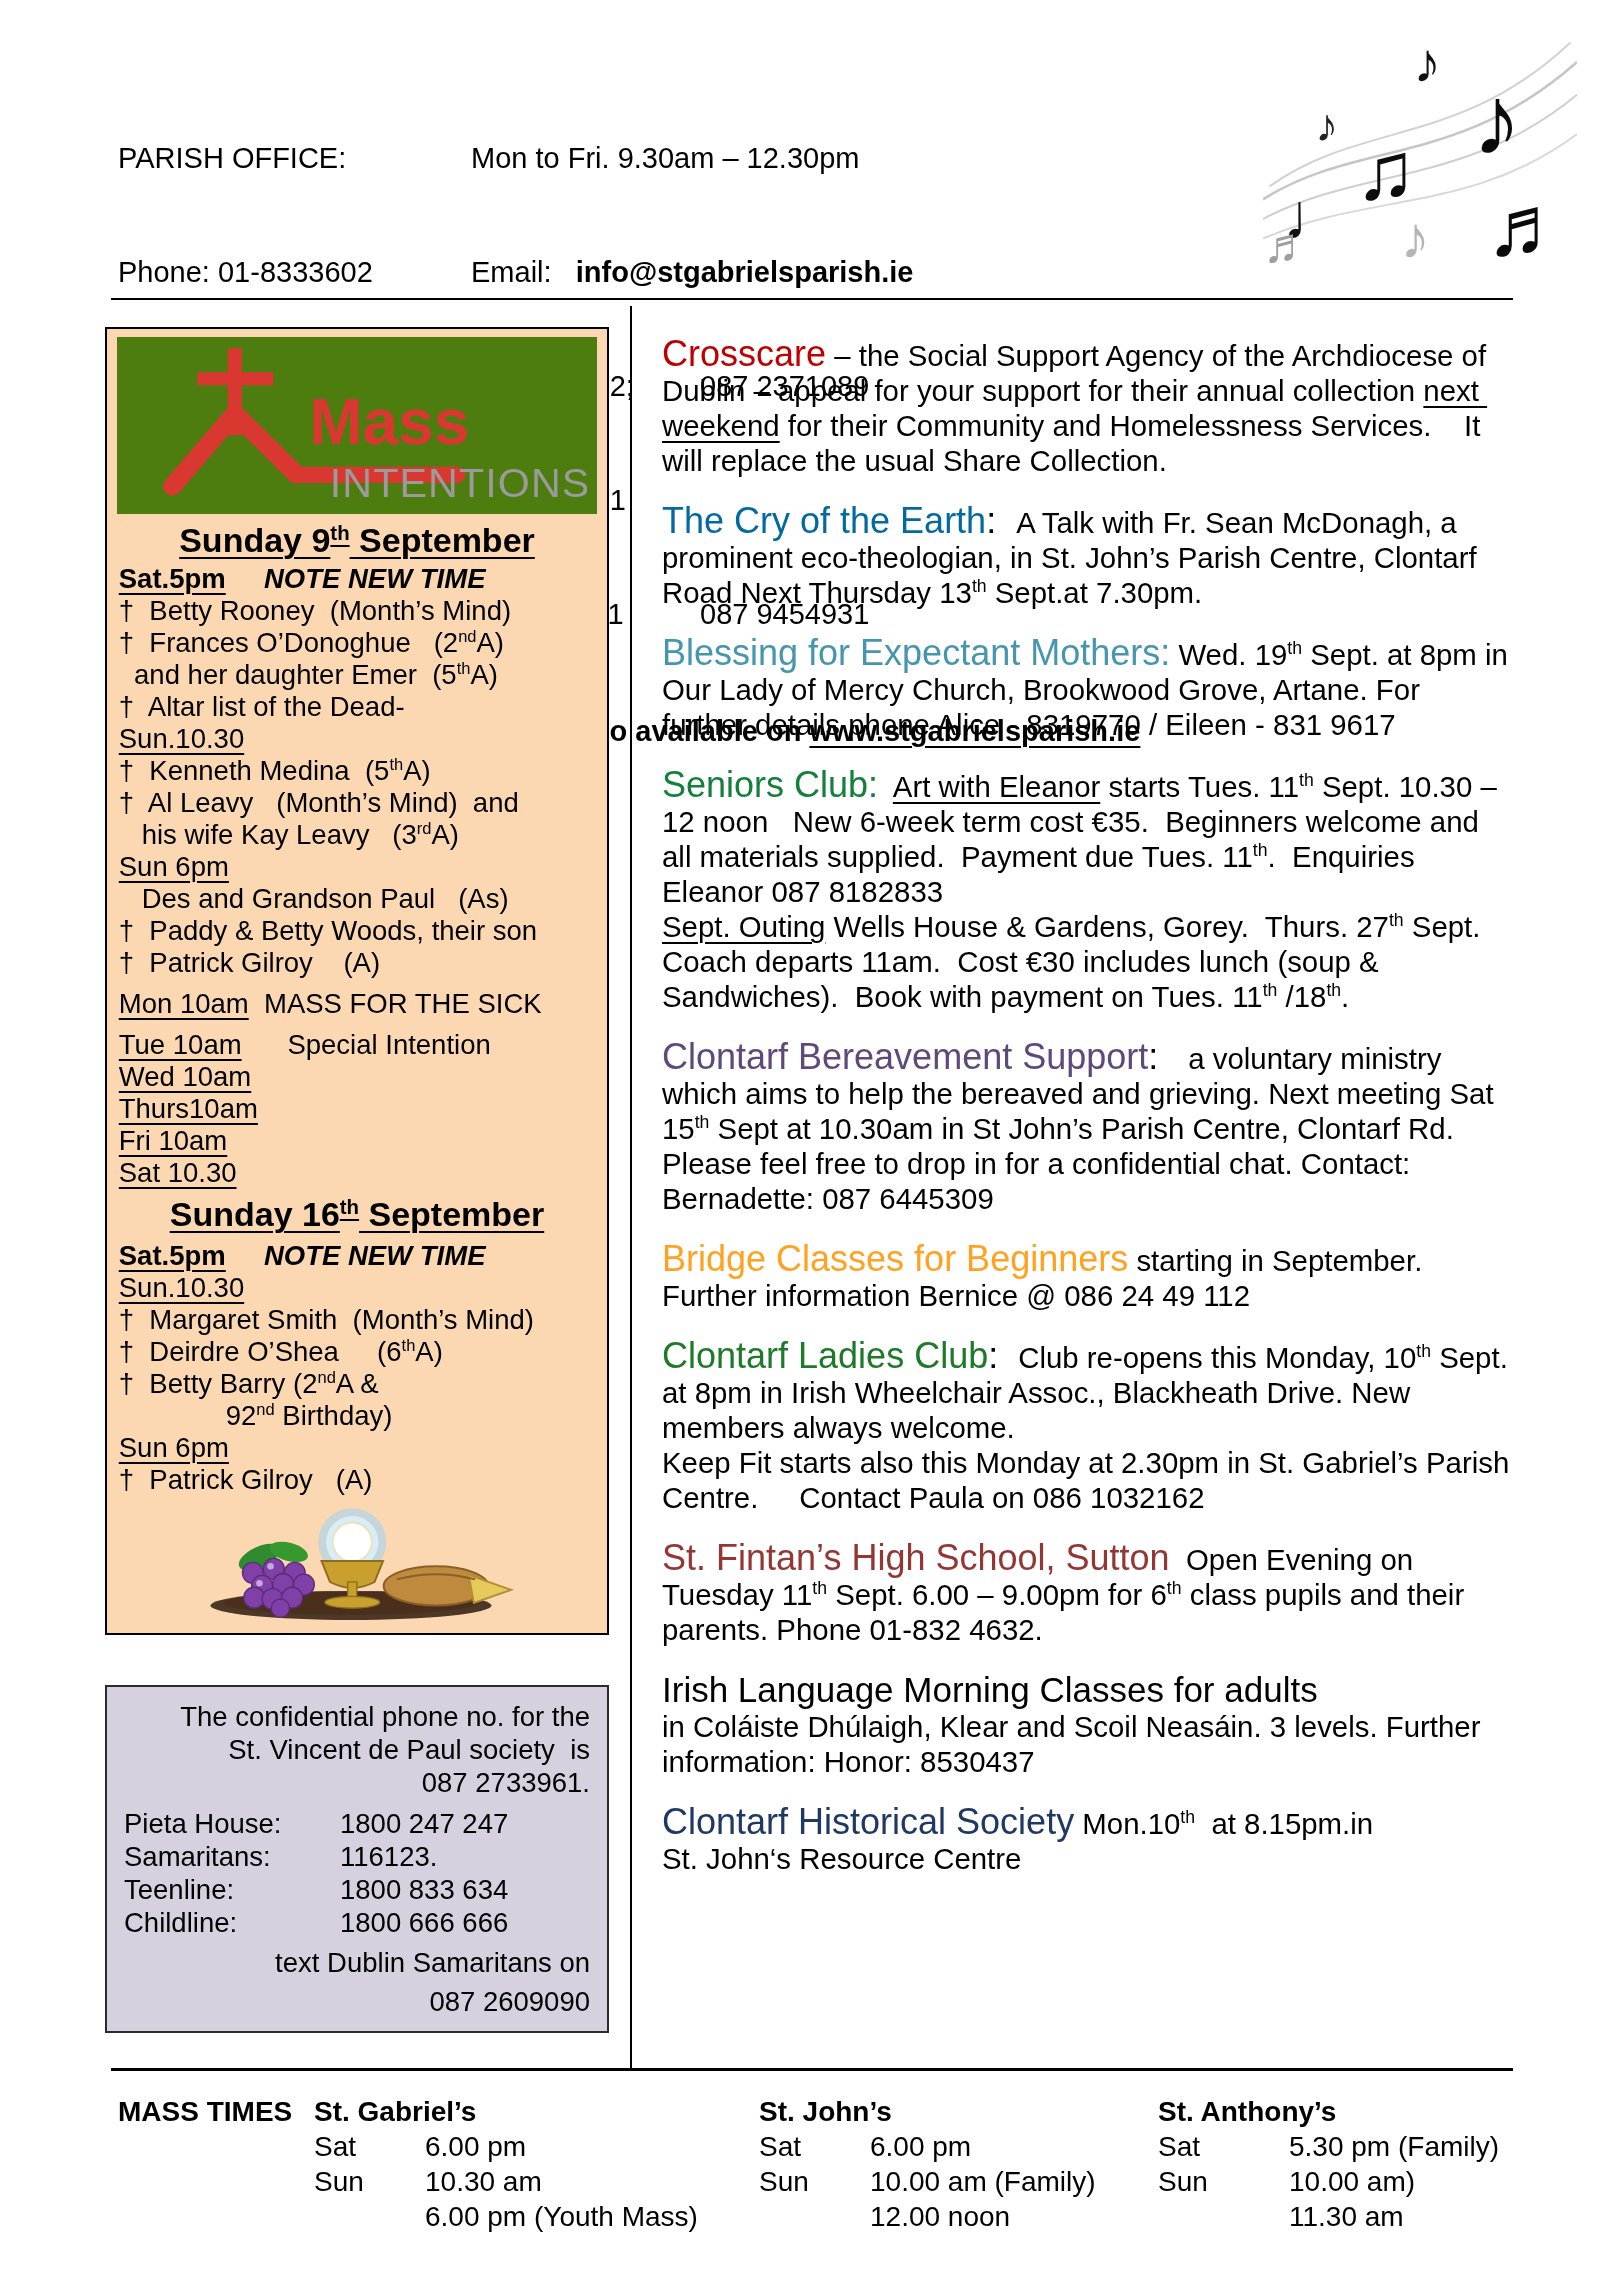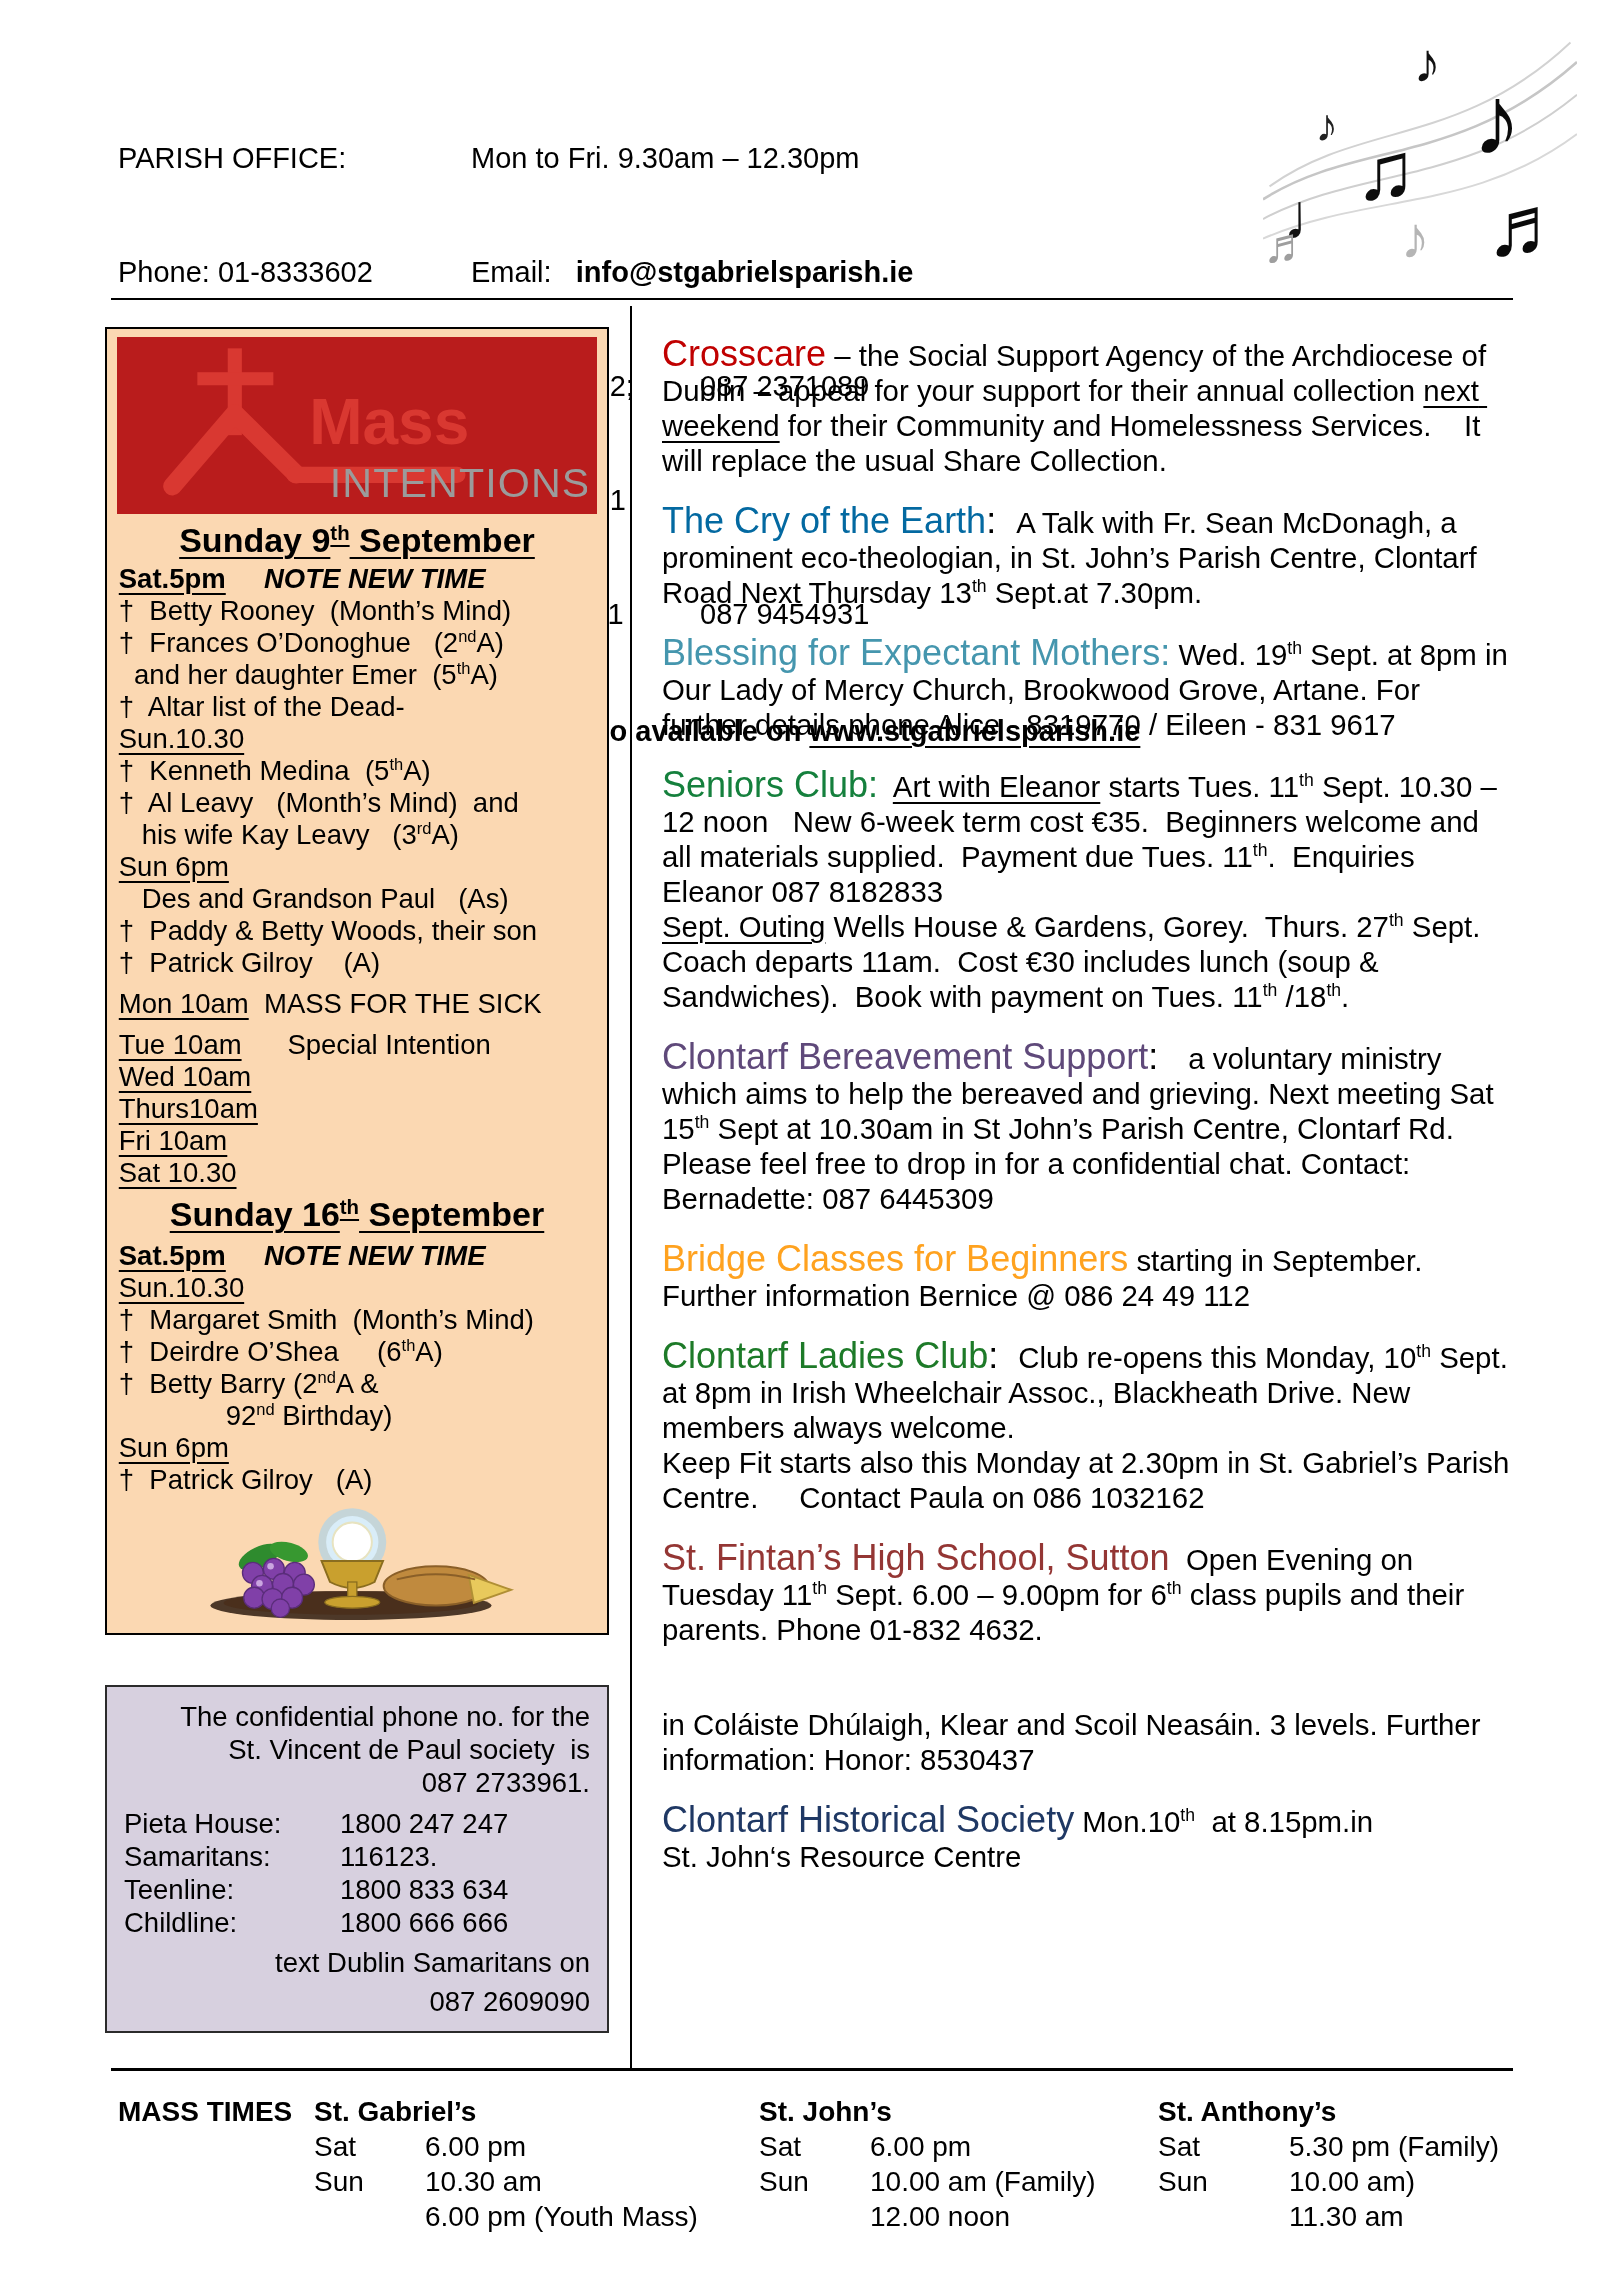--- a/index.html
+++ b/index.html
@@ -17,21 +17,21 @@
   .hdr-note .link{text-decoration:underline;text-underline-offset:5.2px;text-decoration-thickness:2px;}
   .music{position:absolute;left:1263px;top:2.6px;width:314px;height:262px;}
 
   .rule-top{position:absolute;left:111px;top:298px;width:1402px;height:2px;background:#000;}
   .vline{position:absolute;left:630px;top:306px;width:2px;height:1763px;background:#000;}
   .rule-bottom{position:absolute;left:111px;top:2068px;width:1402px;height:2.6px;background:#000;}
 
   
   .leftcol{position:absolute;left:105px;top:327px;width:504px;}
   .massbox{border:2px solid #000;background:#FBD8B2;padding:6.5px 9.2px 9.2px;box-sizing:border-box;}
-  .logo-band{background:#b91c1c;height:177px;margin:1.3px 1.3px 10.5px;display:flex;align-items:center;justify-content:center;}
+  .logo-band{background:#4d7c0f;height:177px;margin:1.3px 1.3px 10.5px;display:flex;align-items:center;justify-content:center;}
   .logo-band svg{width:96%;height:92%;}
   .mi-lines{font-size:27.5px;line-height:32px;padding:0 2.6px;}
   .line{white-space:pre-wrap;}
   .c-head{text-align:center;font-weight:bold;font-size:34px;margin:10.5px 0 6.5px;}
   .mt{margin-top:9.2px;}
   .mt2{margin-top:6.5px;}
   .seg-u{text-decoration:underline;text-underline-offset:5.2px;text-decoration-thickness:2px;}
   .seg-bu{font-weight:bold;text-decoration:underline;text-underline-offset:5.2px;text-decoration-thickness:2px;}
   .seg-bi{font-weight:bold;font-style:italic;}
   .seg-sup{vertical-align:super;font-size:60%;line-height:0;}
@@ -229,21 +229,21 @@
 
   <div class="rightcol">
       <div class="line sect"><span class="seg-h seg-red">Crosscare</span><span> – the Social Support Agency of the Archdiocese of Dublin – appeal for your support for their annual collection </span><span class="seg-u">next weekend</span><span> for their Community and Homelessness Services.    It will replace the usual Share Collection.</span></div>
       <div class="line sect"><span class="seg-h seg-green">The Cry of the Earth</span><span class="seg-h">:  </span><span>A Talk with Fr. Sean McDonagh, a prominent eco-theologian, in St. John’s Parish Centre, Clontarf Road Next Thursday 13</span><span class="seg-sup">th</span><span> Sept.at 7.30pm.</span></div>
       <div class="line sect"><span class="seg-h seg-teal">Blessing for Expectant Mothers:</span><span> Wed. 19</span><span class="seg-sup">th</span><span> Sept. at 8pm in Our Lady of Mercy Church, Brookwood Grove, Artane. For further details phone Alice - 8319770 / Eileen - 831 9617</span></div>
       <div class="line sect"><span class="seg-h seg-orangered">Seniors Club:</span><span>  </span><span class="seg-u">Art with Eleanor</span><span> starts Tues. 11</span><span class="seg-sup">th</span><span> Sept. 10.30 – 12 noon   New 6-week term cost €35.  Beginners welcome and all materials supplied.  Payment due Tues. 11</span><span class="seg-sup">th</span><span>.  Enquiries Eleanor 087 8182833</span><br><span class="seg-u">Sept. Outing</span><span> Wells House &amp; Gardens, Gorey.  Thurs. 27</span><span class="seg-sup">th</span><span> Sept.  Coach departs 11am.  Cost €30 includes lunch (soup &amp; Sandwiches).  Book with payment on Tues. 11</span><span class="seg-sup">th</span><span> /18</span><span class="seg-sup">th</span><span>.</span></div>
       <div class="line sect"><span class="seg-h seg-purple">Clontarf Bereavement Support</span><span class="seg-h">:   </span><span>a voluntary ministry which aims to help the bereaved and grieving. Next meeting Sat 15</span><span class="seg-sup">th</span><span> Sept at 10.30am in St John’s Parish Centre, Clontarf Rd. Please feel free to drop in for a confidential chat. Contact: Bernadette: 087 6445309</span></div>
       <div class="line sect"><span class="seg-h seg-amber">Bridge Classes for Beginners</span><span> starting in September.</span><br><span>Further information Bernice @ 086 24 49 112</span></div>
       <div class="line sect"><span class="seg-h seg-dgreen">Clontarf Ladies Club</span><span class="seg-h">:  </span><span>Club re-opens this Monday, 10</span><span class="seg-sup">th</span><span> Sept. at 8pm in Irish Wheelchair Assoc., Blackheath Drive. New members always welcome.</span><br><span>Keep Fit starts also this Monday at 2.30pm in St. Gabriel’s Parish  Centre.     Contact Paula on 086 1032162</span></div>
       <div class="line sect"><span class="seg-h seg-maroon">St. Fintan’s High School, Sutton</span><span>  </span><span>Open Evening on Tuesday 11</span><span class="seg-sup">th</span><span> Sept. 6.00 – 9.00pm for 6</span><span class="seg-sup">th</span><span> class pupils and their parents. Phone 01-832 4632.</span></div>
-      <div class="line sect"><br><span>in Coláiste Dhúlaigh, Klear and Scoil Neasáin. 3 levels. Further information: Honor: 8530437</span></div>
+      <div class="line sect"><span class="seg-h seg-black">Irish Language Morning Classes for adults</span><br><span>in Coláiste Dhúlaigh, Klear and Scoil Neasáin. 3 levels. Further information: Honor: 8530437</span></div>
       <div class="line sect"><span class="seg-h seg-navy">Clontarf Historical Society</span><span> Mon.10</span><span class="seg-sup">th</span><span>  at 8.15pm.in</span><br><span>St. John‘s Resource Centre</span></div>
     </div>
 
   <div class="rule-bottom"></div>
 
   <div class="masstimes">
     <div class="mt-label">MASS TIMES</div>
     <div class="church ch-g">
       <div class="name">St. Gabriel’s</div>
       <div>

